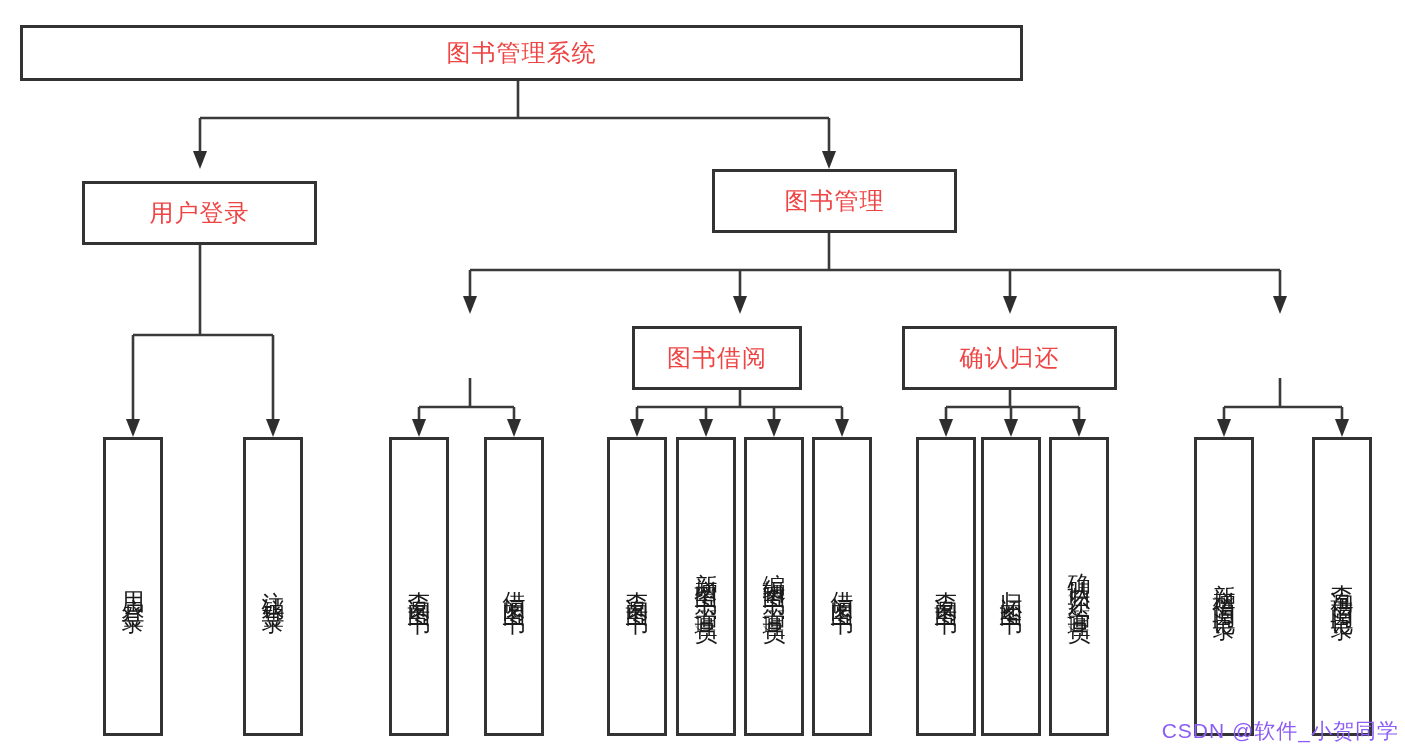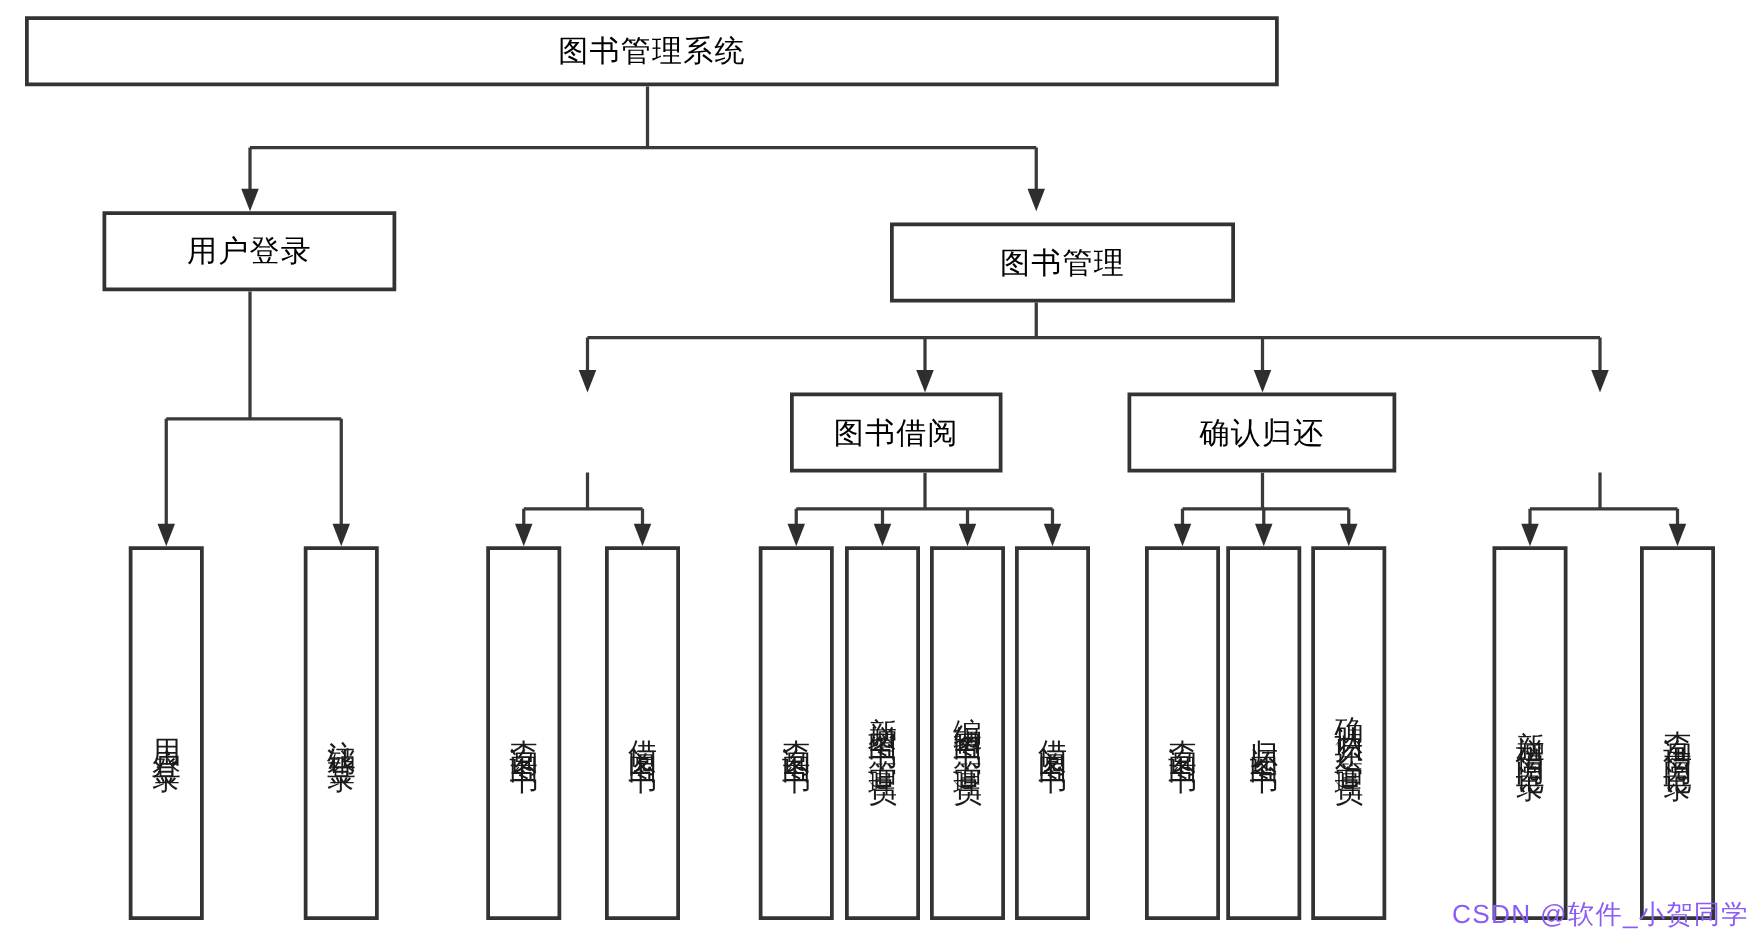--- a/index.html
+++ b/index.html
@@ -18,24 +18,25 @@
     pointer-events: none;
   }
   .node {
     position: absolute;
     box-sizing: border-box;
     border: 3px solid #333333;
     background: #ffffff;
     display: flex;
     align-items: center;
     justify-content: center;
-    color: #000000;
+    color: #ef4444;
     font-size: 24px;
     letter-spacing: 1px;
     white-space: nowrap;
+    margin-top: 12px;
   }
   .vnode {
     position: absolute;
     box-sizing: border-box;
     border: 3px solid #333333;
     background: #ffffff;
     display: flex;
     align-items: center;
     justify-content: center;
     color: #1a1a1a;
@@ -101,21 +102,21 @@
       <polygon points="1004,419 1018,419 1011,437"></polygon>
       <polygon points="1072,419 1086,419 1079,437"></polygon>
       <polygon points="1217,419 1231,419 1224,437"></polygon>
       <polygon points="1335,419 1349,419 1342,437"></polygon>
     </g>
   </svg>
 
   <div class="node" style="left:20px; top:13px; width:1003px; height:56px;">图书管理系统</div>
 
   <div class="node" style="left:82px; top:169px; width:235px; height:64px;">用户登录</div>
-  <div class="node" style="left:712px; top:178px; width:276px; height:64px;">图书管理</div>
+  <div class="node" style="left:712px; top:157px; width:245px; height:64px;">图书管理</div>
 
   <div class="node" style="left:632px; top:314px; width:170px; height:64px;">图书借阅</div>
   <div class="node" style="left:902px; top:314px; width:215px; height:64px;">确认归还</div>
 
   <div class="vnode" style="left:103px;">
     <span>用户登录</span>
   </div>
   <div class="vnode" style="left:243px;">
     <span>注销登录</span>
   </div>

